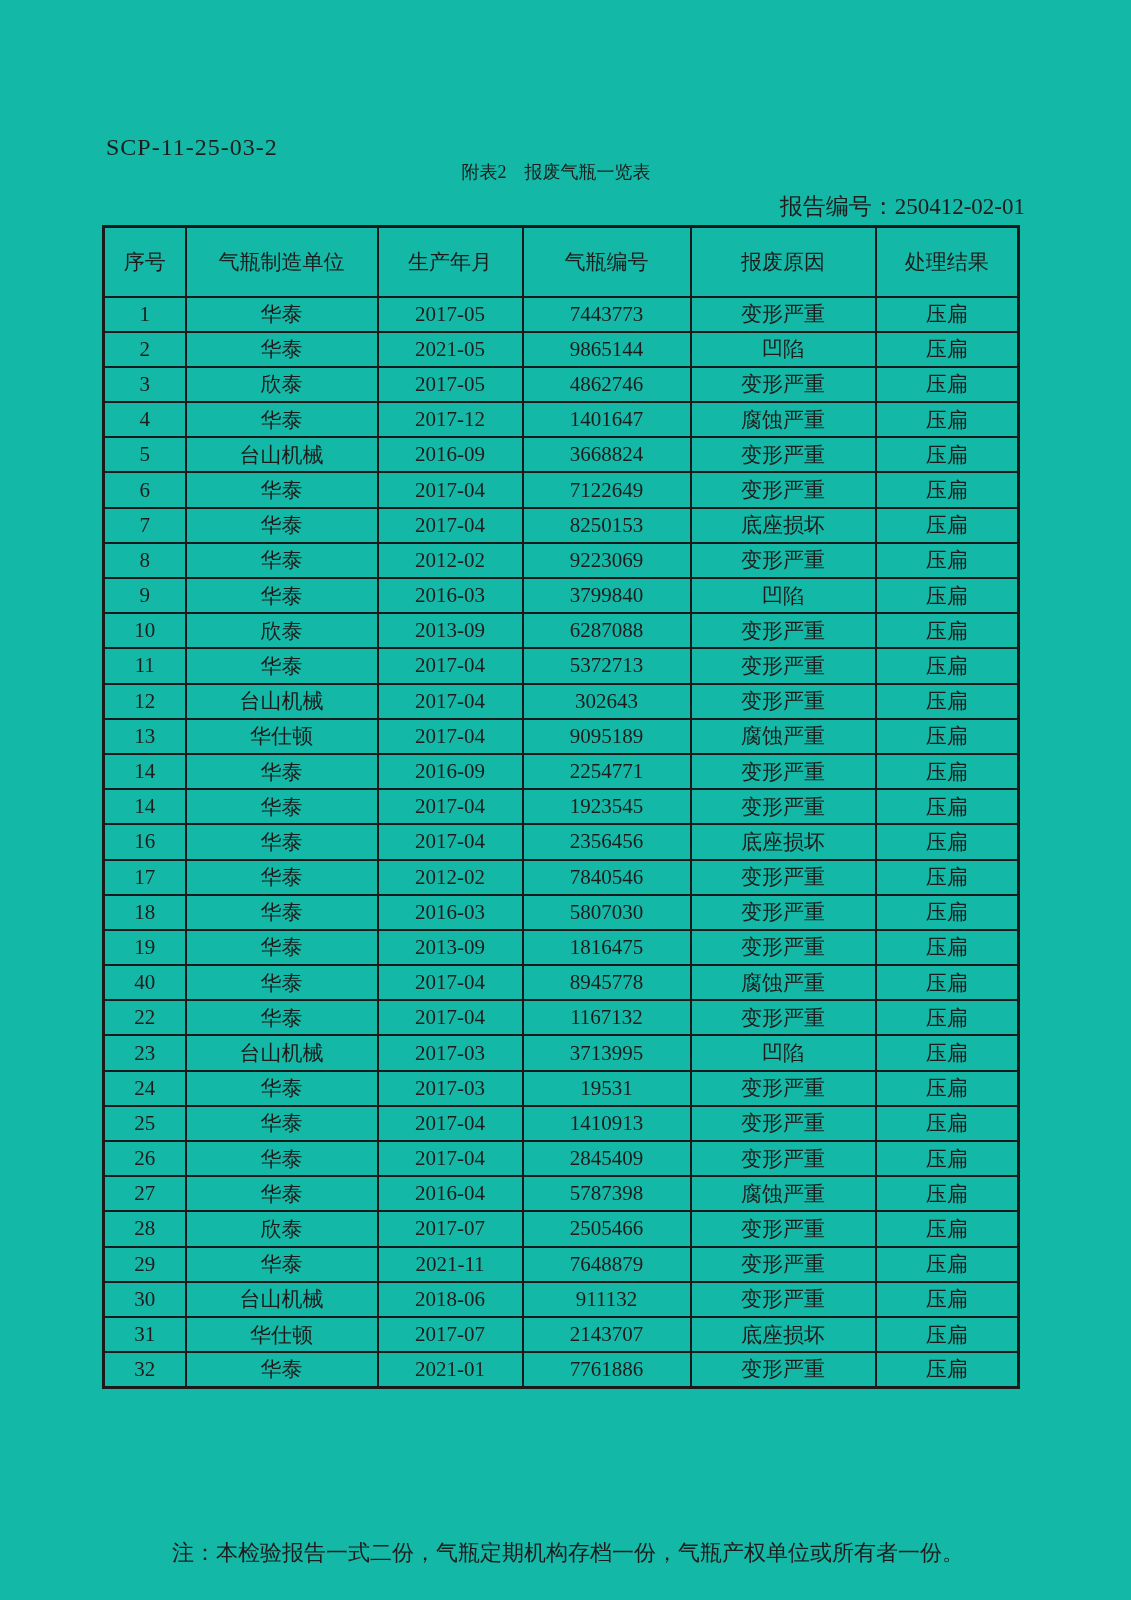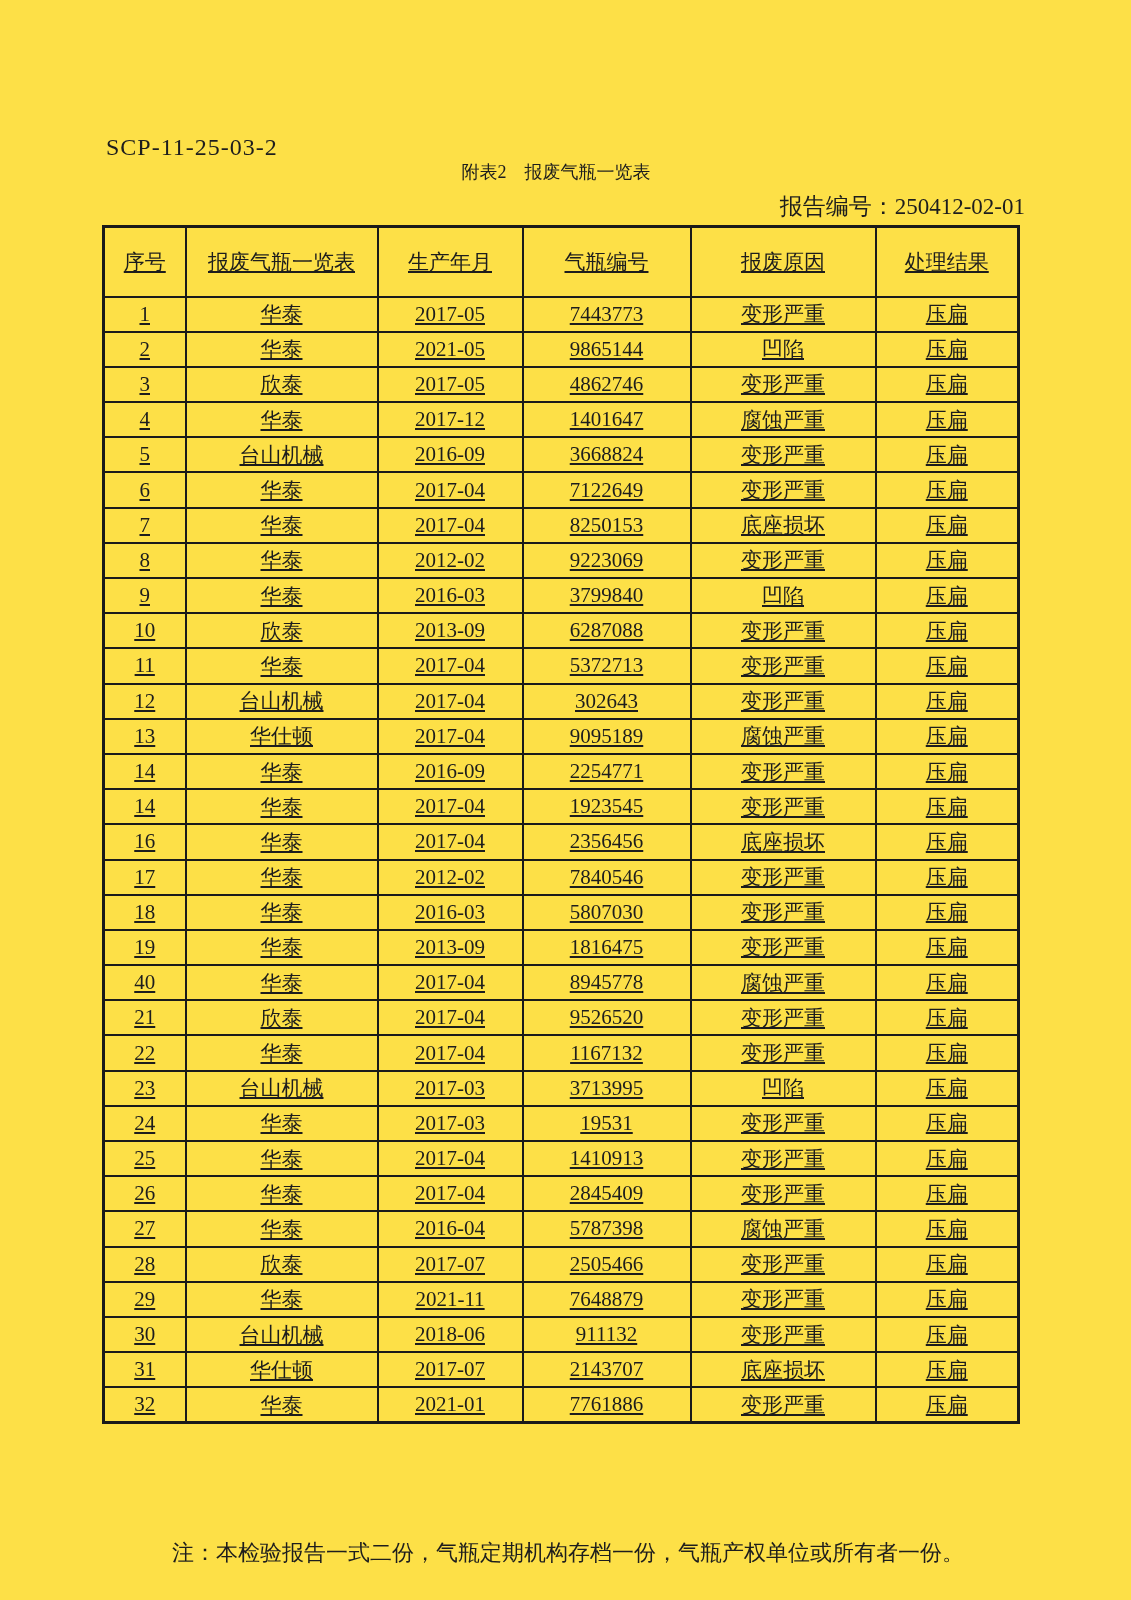--- a/index.html
+++ b/index.html
@@ -4,21 +4,21 @@
 <style>
   html, body {
     margin: 0;
     padding: 0;
     background: #ffffff;
   }
   .page {
     position: relative;
     width: 1131px;
     height: 1600px;
-    background: #fde047;
+    background: #14b8a6;
     font-family: "Liberation Serif", "DejaVu Serif", serif;
     color: #1d1d1d;
     overflow: hidden;
   }
   .doc-code {
     position: absolute;
     left: 106px;
     top: 134px;
     font-size: 24px;
     letter-spacing: 1px;
@@ -41,21 +41,20 @@
     white-space: pre;
   }
   table.scrap-table {
     position: absolute;
     left: 102px;
     top: 225px;
     width: 915px;
     border-collapse: collapse;
     table-layout: fixed;
     border: 3px solid #1a1a1a;
-    text-decoration: underline;
   }
   .scrap-table th,
   .scrap-table td {
     border: 2px solid #1a1a1a;
     text-align: center;
     vertical-align: middle;
     font-weight: normal;
     padding: 0;
     font-size: 21px;
     overflow: hidden;
@@ -87,21 +86,21 @@
       <col style="width:82px">
       <col style="width:192px">
       <col style="width:145px">
       <col style="width:168px">
       <col style="width:185px">
       <col style="width:143px">
     </colgroup>
     <thead>
       <tr>
         <th>序号</th>
-        <th>报废气瓶一览表</th>
+        <th>气瓶制造单位</th>
         <th>生产年月</th>
         <th>气瓶编号</th>
         <th>报废原因</th>
         <th>处理结果</th>
       </tr>
     </thead>
     <tbody>
         <tr>
           <td>1</td>
           <td>华泰</td>
@@ -256,28 +255,20 @@
         </tr>
         <tr>
           <td>40</td>
           <td>华泰</td>
           <td>2017-04</td>
           <td>8945778</td>
           <td>腐蚀严重</td>
           <td>压扁</td>
         </tr>
         <tr>
-          <td>21</td>
-          <td>欣泰</td>
-          <td>2017-04</td>
-          <td>9526520</td>
-          <td>变形严重</td>
-          <td>压扁</td>
-        </tr>
-        <tr>
           <td>22</td>
           <td>华泰</td>
           <td>2017-04</td>
           <td>1167132</td>
           <td>变形严重</td>
           <td>压扁</td>
         </tr>
         <tr>
           <td>23</td>
           <td>台山机械</td>

